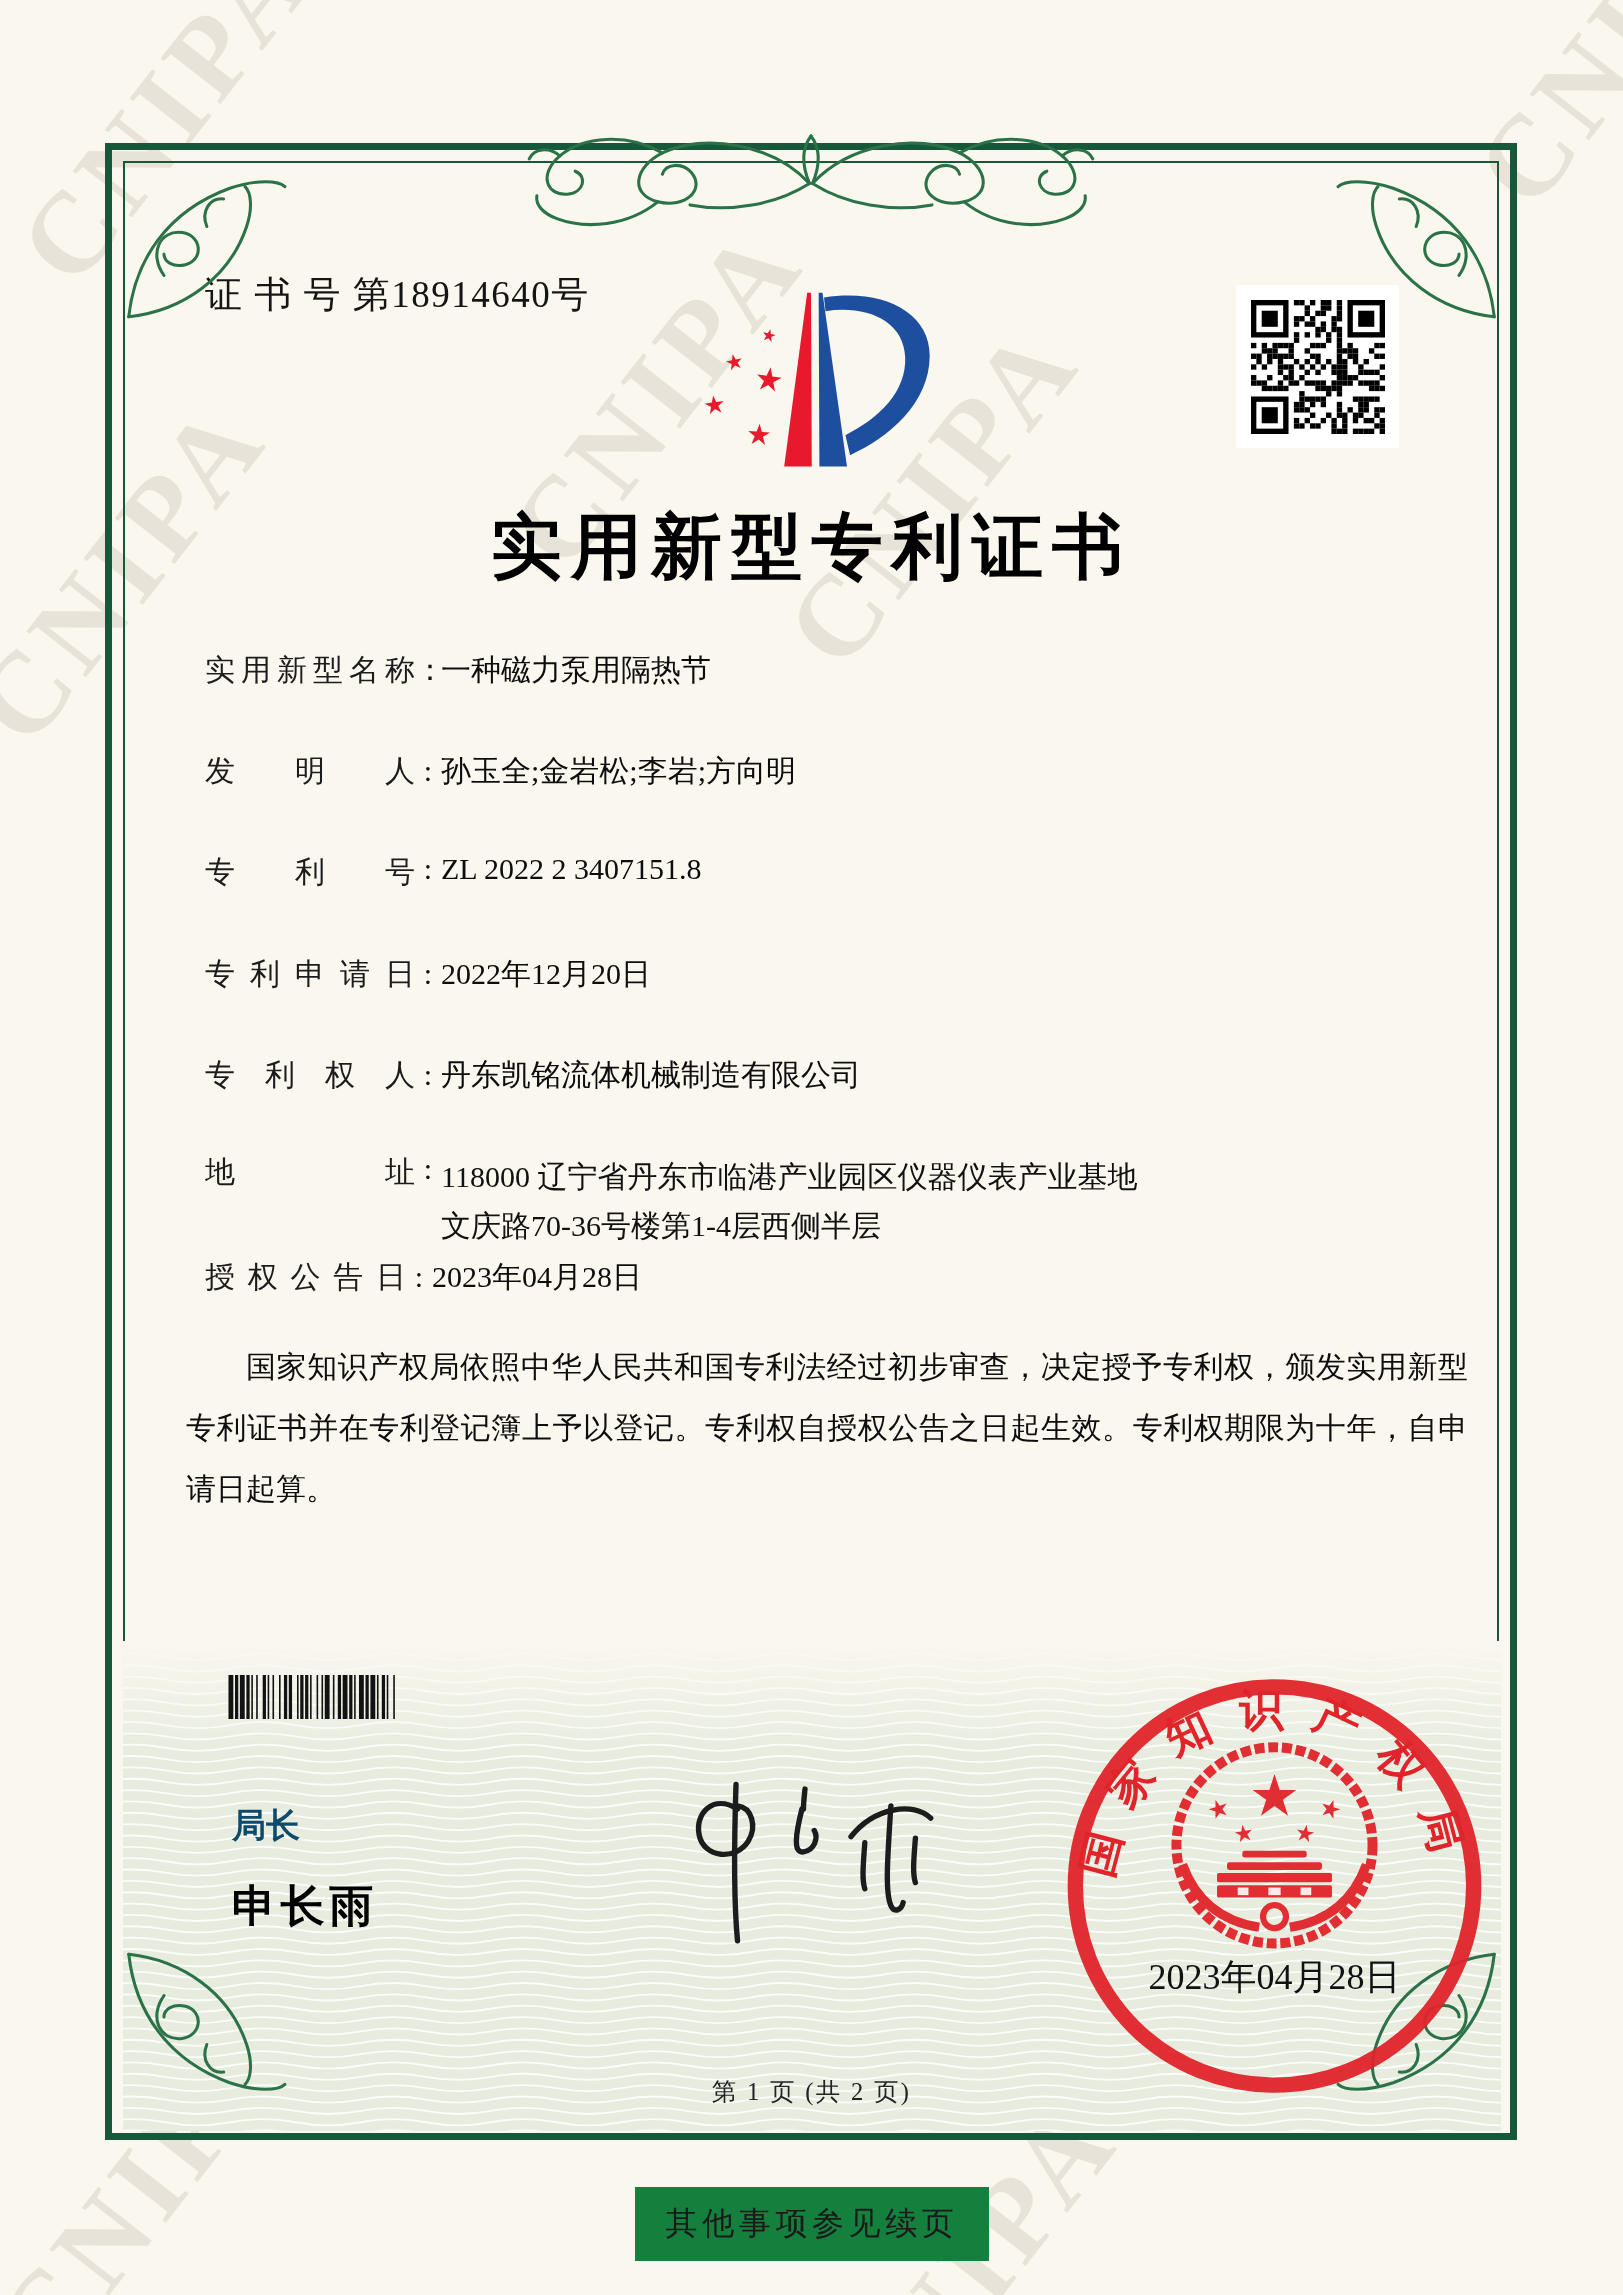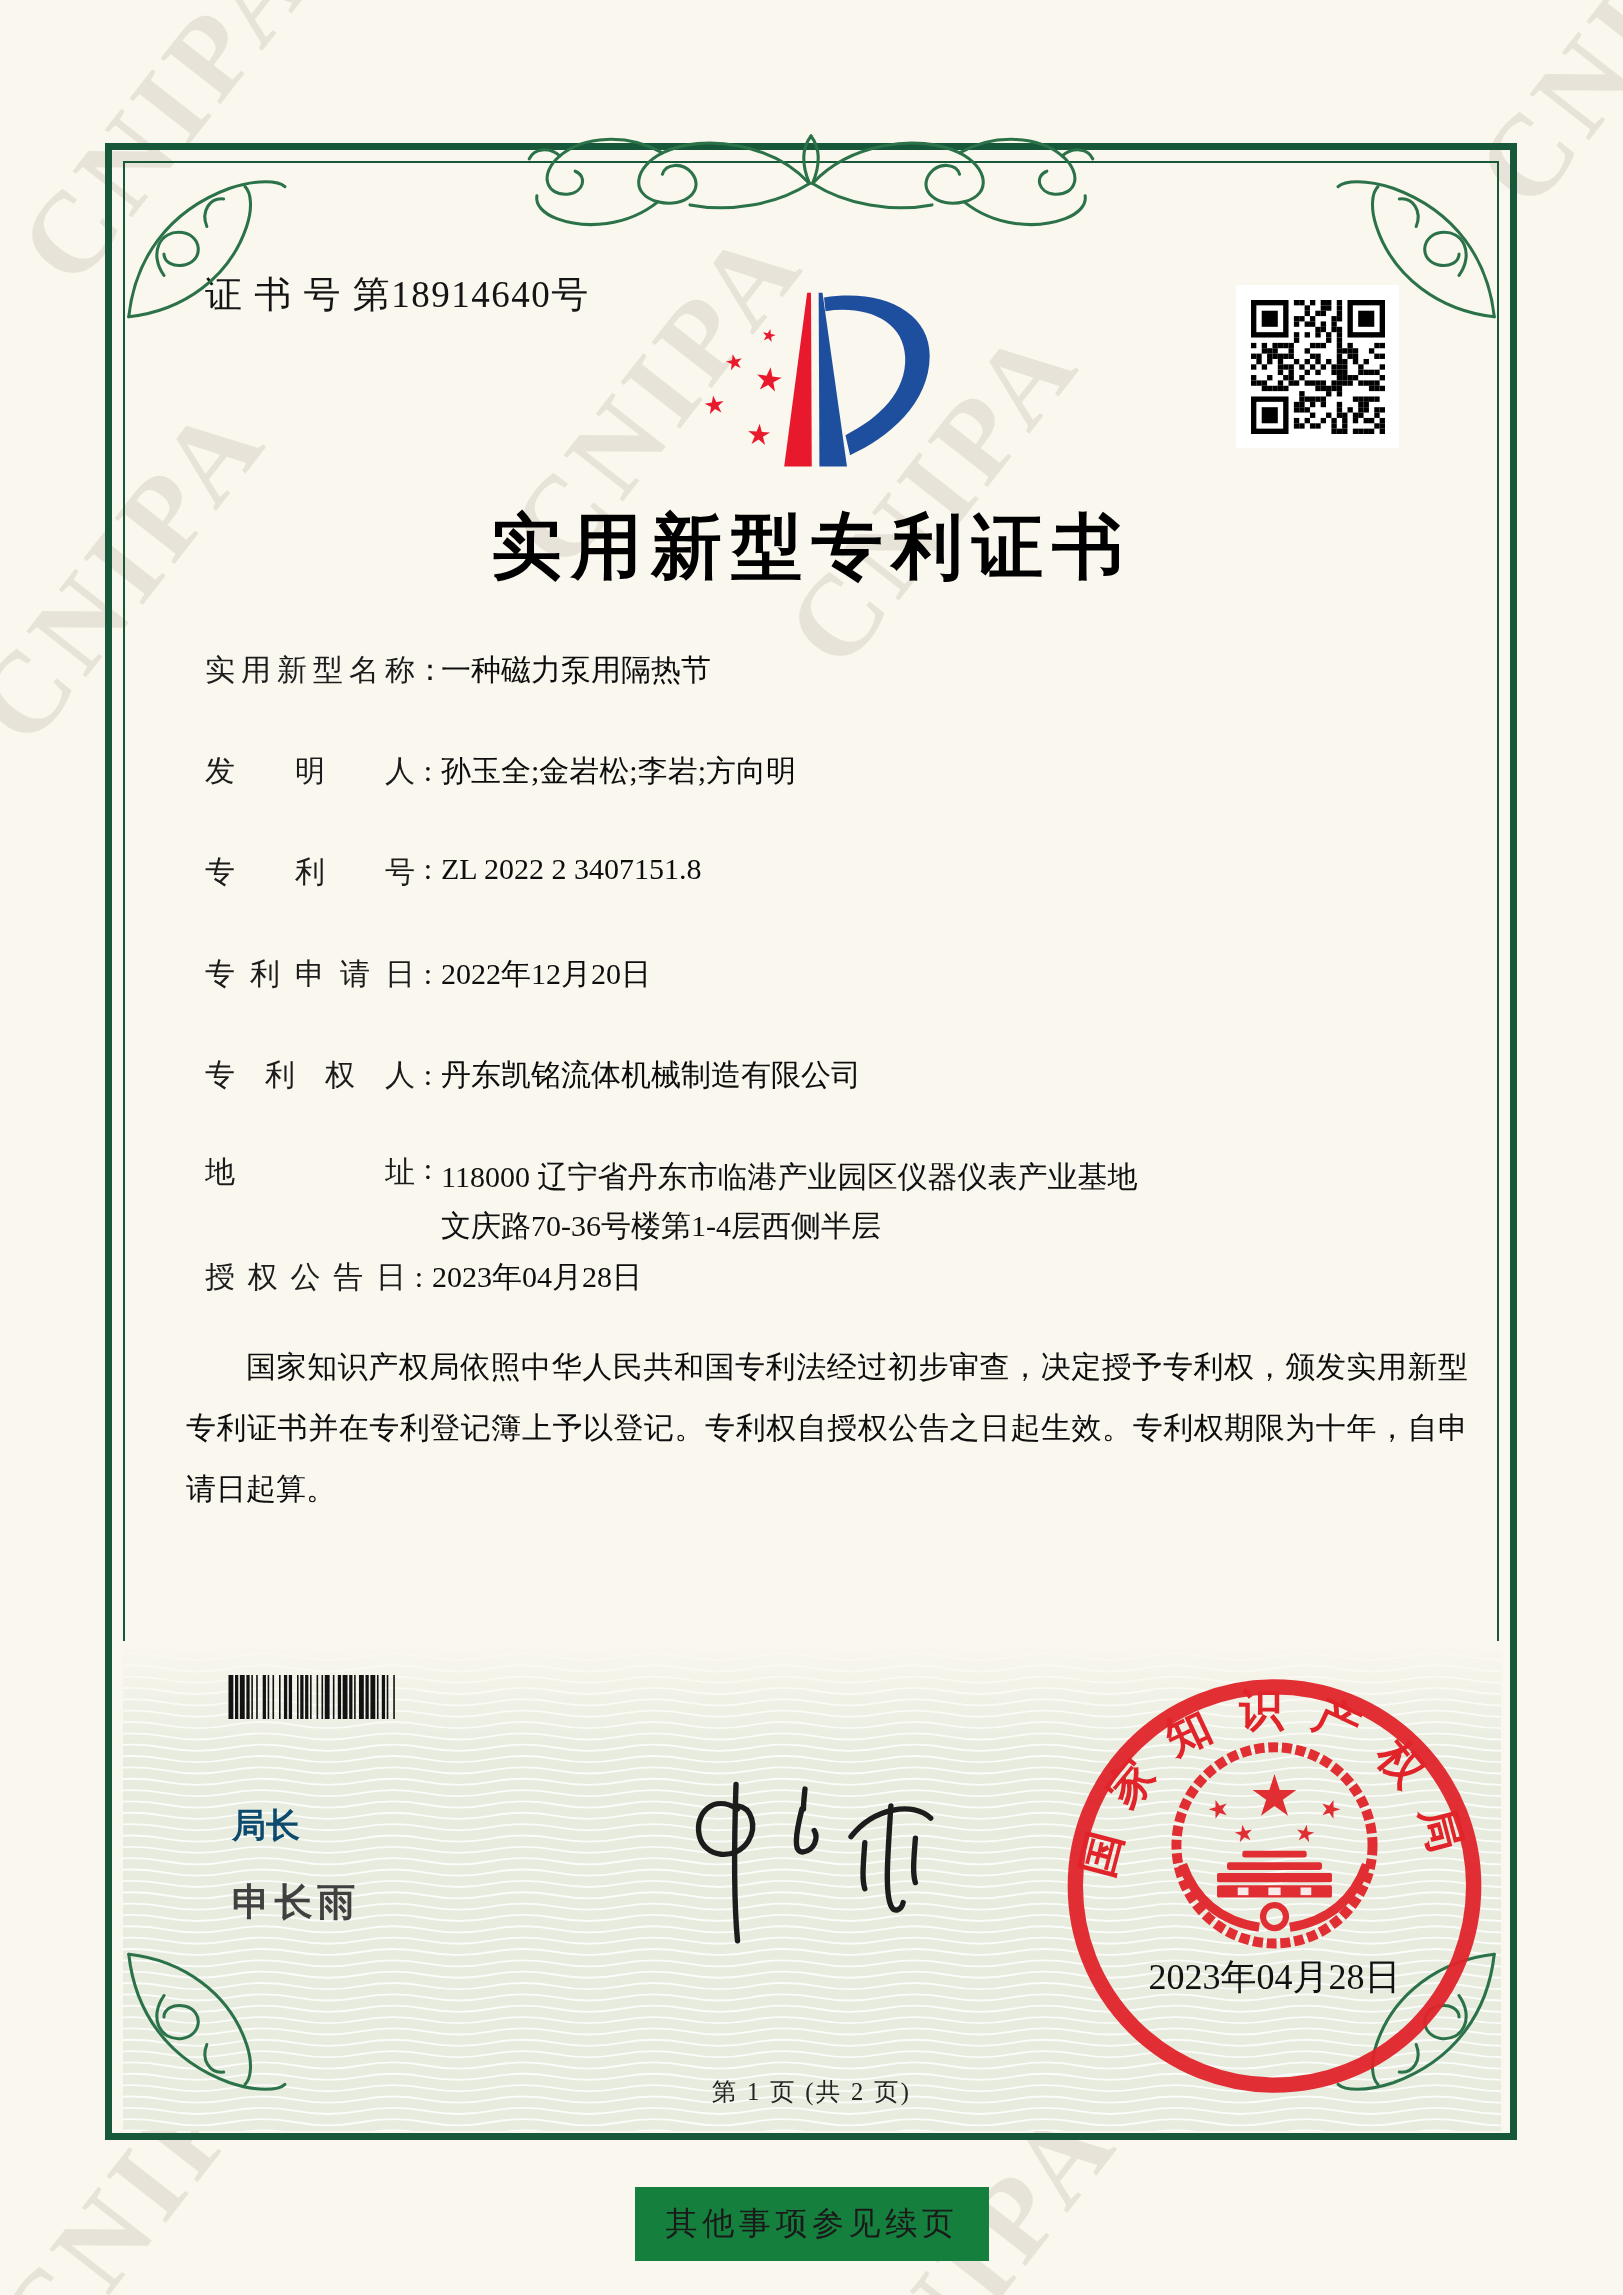--- a/index.html
+++ b/index.html
@@ -67,21 +67,21 @@
   }
   .barcode{position:absolute;left:227px;top:1675px;z-index:5;}
   .sig-title{
     position:absolute;left:232px;top:1803px;z-index:5;
     font-family:"Liberation Sans","DejaVu Sans",sans-serif;
     font-weight:700;font-size:34px;color:#0c4a6e;
   }
   .sig-name{
     position:absolute;left:232px;top:1877px;z-index:5;
     font-family:"Liberation Sans","DejaVu Sans",sans-serif;
-    font-weight:700;font-size:38px;color:#404040;letter-spacing:4.6px;
+    font-weight:700;font-size:44px;color:#000000;letter-spacing:4.6px;
   }
   .signature{position:absolute;left:621px;top:1763px;z-index:6;}
   .seal{position:absolute;left:1060px;top:1673px;z-index:7;}
   .page-footer{
     position:absolute;left:0;right:0;top:2075px;text-align:center;z-index:5;
     font-size:24.5px;color:#222;letter-spacing:2.3px;
   }
   .cont-box{
     position:absolute;left:635px;top:2187px;width:354px;height:74px;z-index:5;
     background:#15803d;display:flex;align-items:center;justify-content:center;

